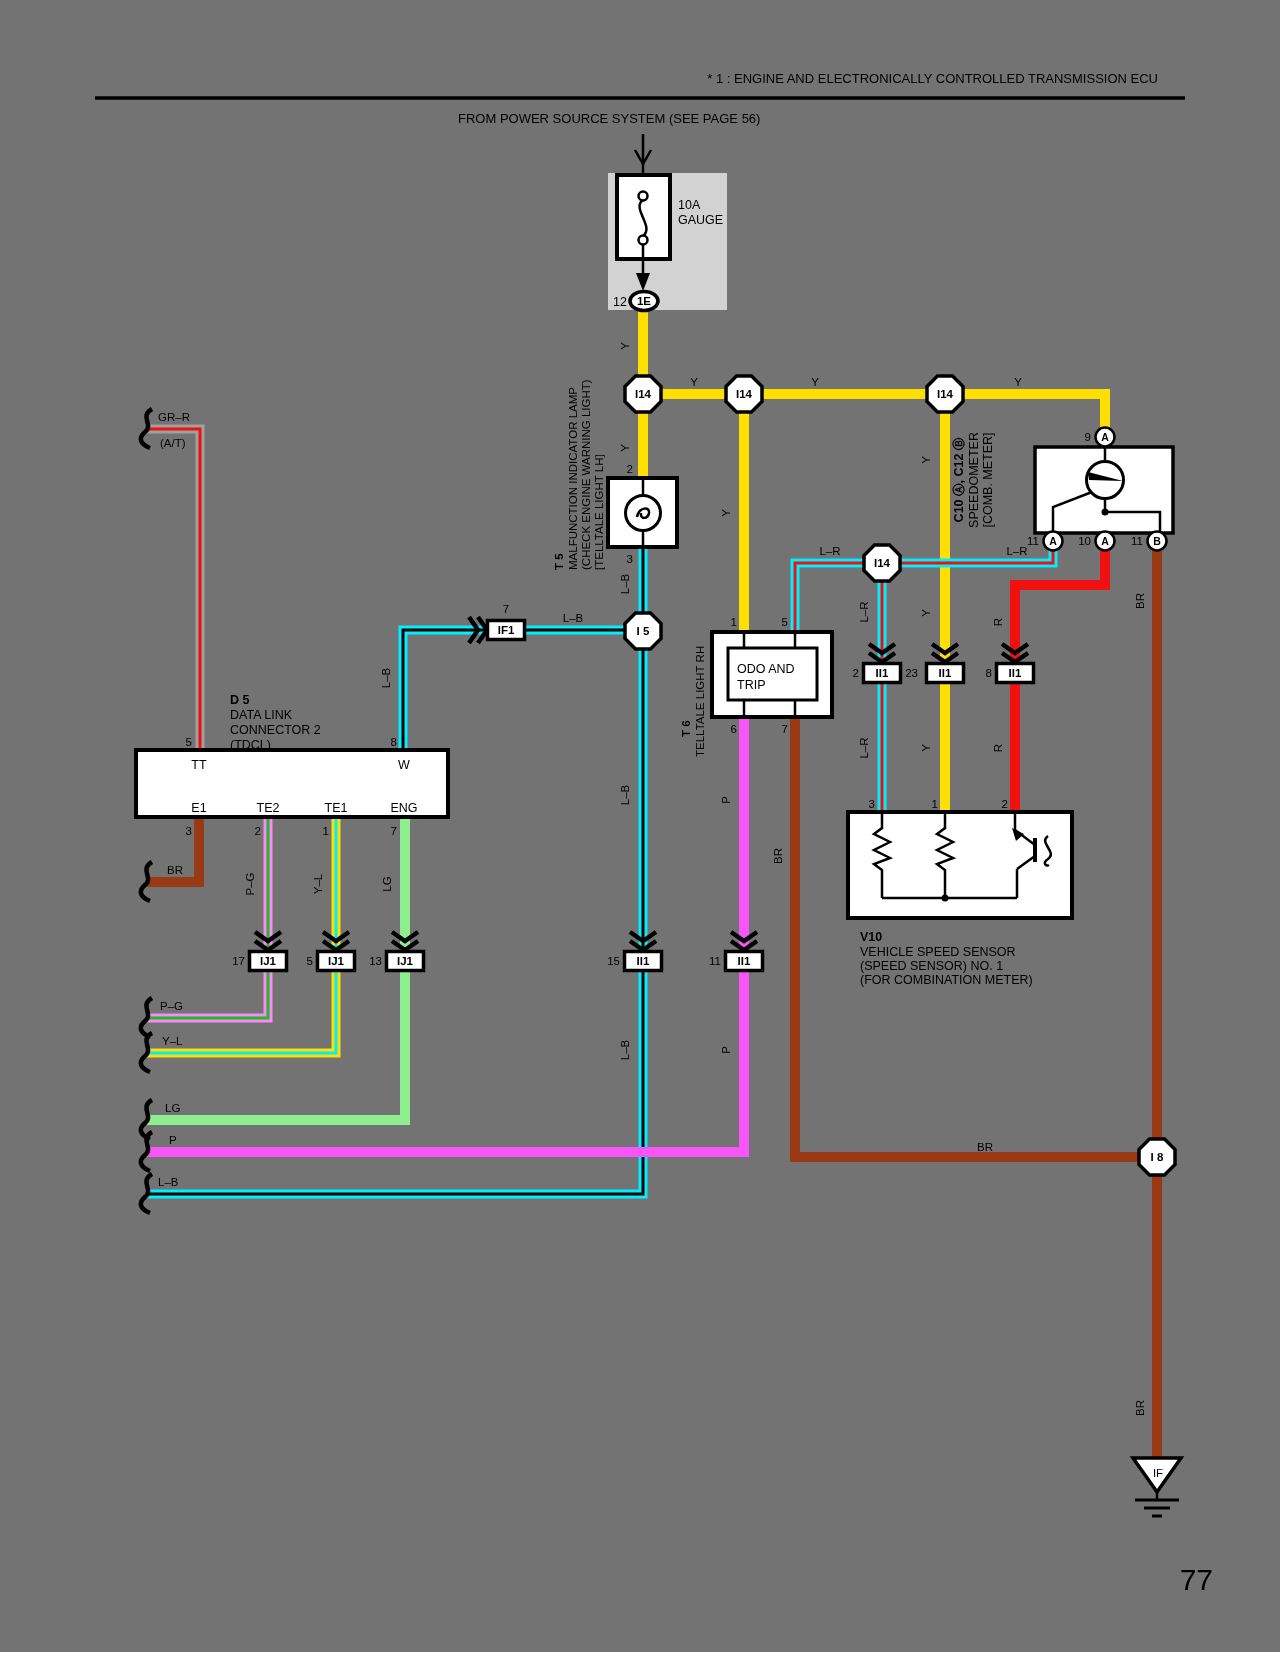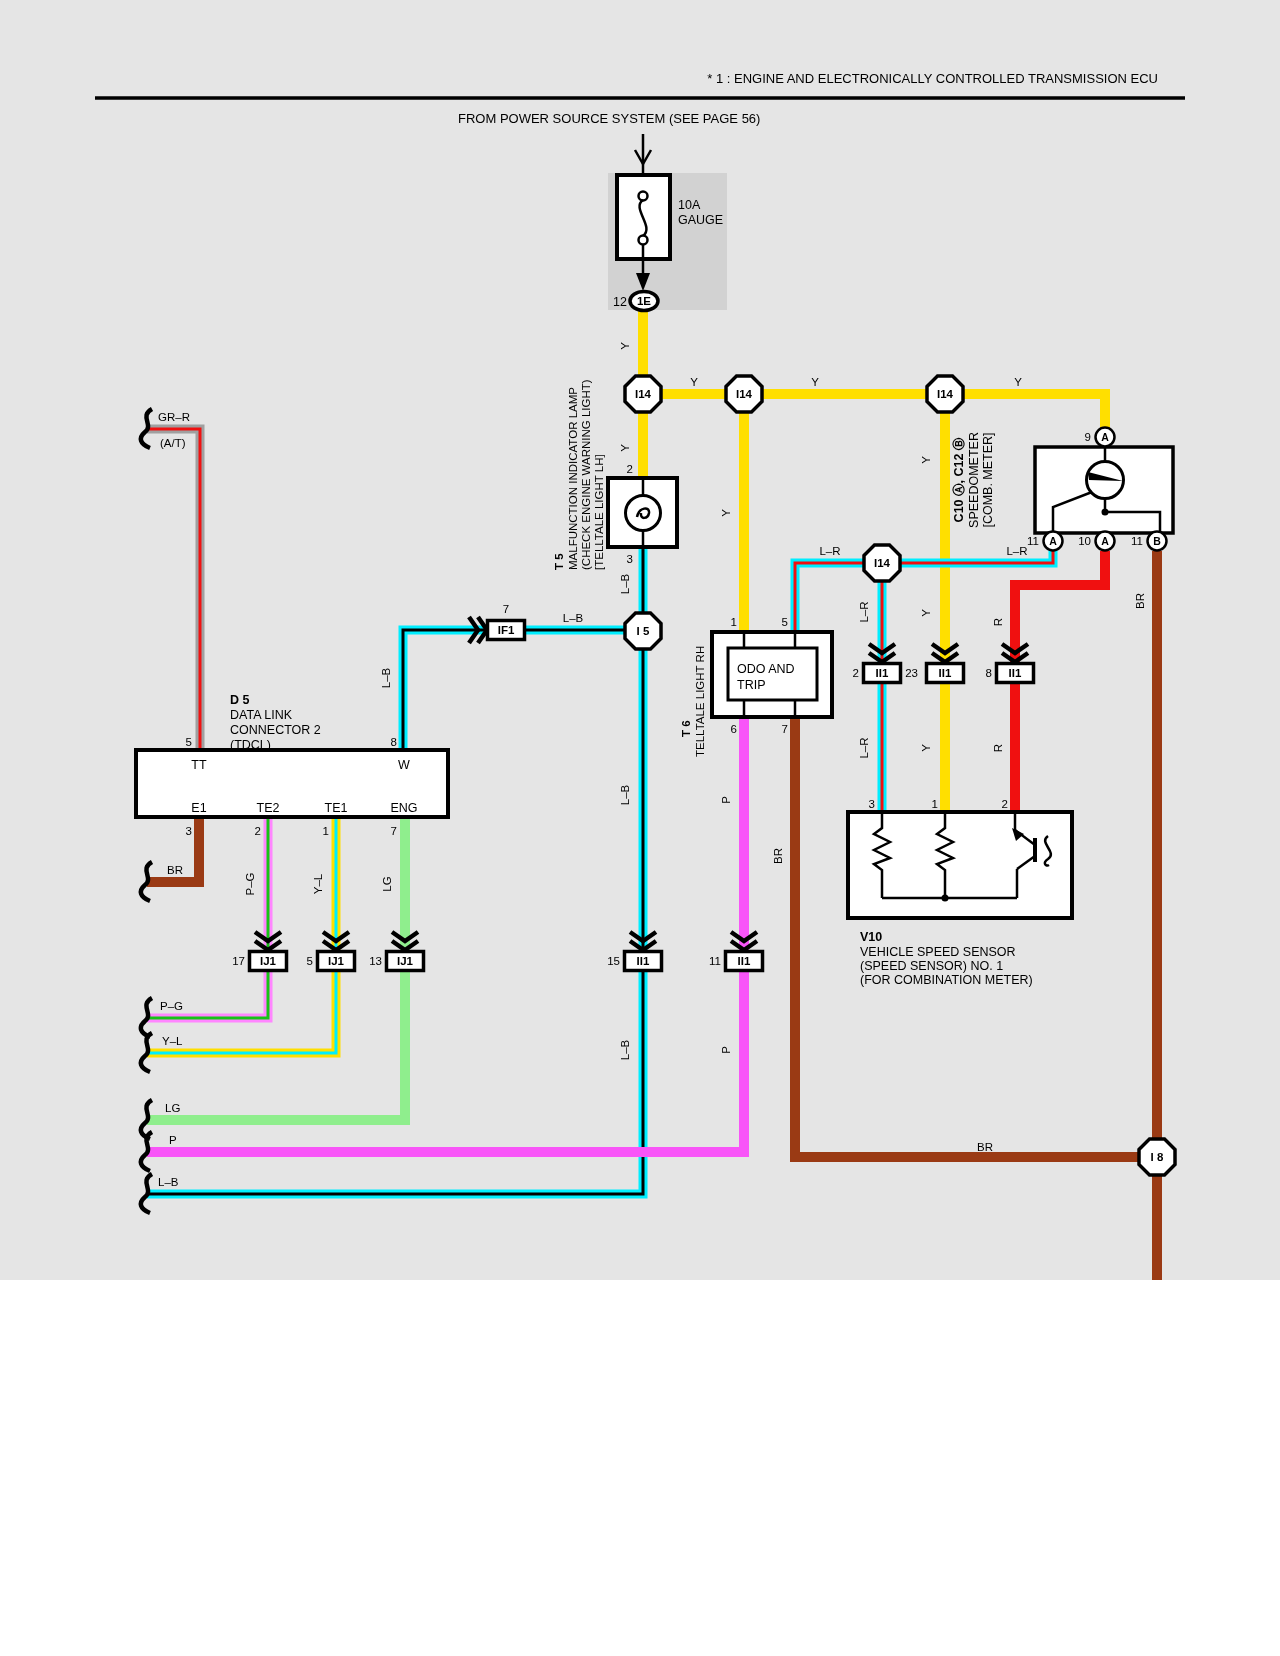--- a/index.html
+++ b/index.html
@@ -1,16 +1,16 @@
 <!DOCTYPE html>
 <html><head>
 <meta charset="utf-8">
 <style>
   html,body{margin:0;padding:0;background:#fff;}
-  .stage{width:1280px;height:1280px;position:relative;background:#e5e5e5;}
+  .stage{width:1280px;height:1652px;position:relative;background:#737373;}
   svg{display:block;}
   svg text{font-family:"Liberation Sans","DejaVu Sans",sans-serif;fill:#000;}
   .t10{font-size:10.5px}
   .t11{font-size:11.5px}
   .t12{font-size:12.5px}
   .t13{font-size:13px}
   .big{font-size:30px}
   .b{font-weight:bold}
   .wire{fill:none}
   .thin{stroke:#000;stroke-width:2.5;fill:none}

